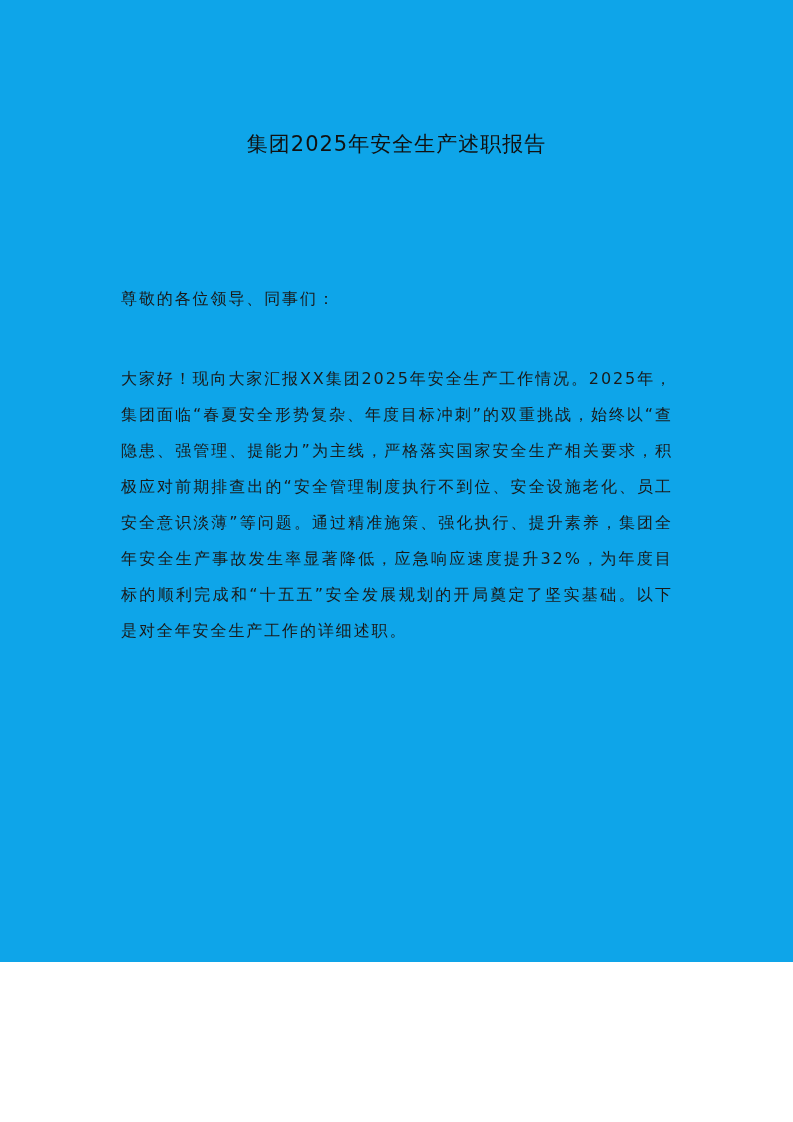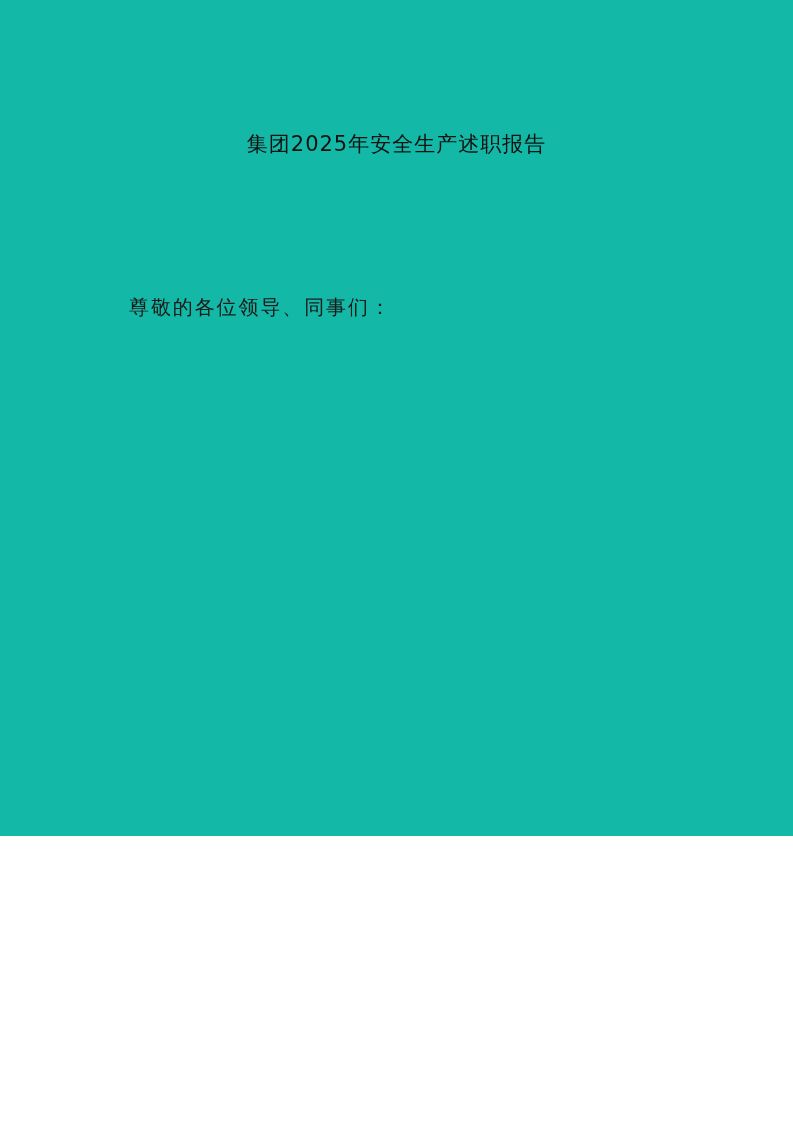--- a/index.html
+++ b/index.html
@@ -1,40 +1,41 @@
 <!DOCTYPE html>
 <html><head>
 <meta charset="utf-8">
 <style>
   html, body { margin: 0; padding: 0; background: #ffffff; }
   body { width: 793px; height: 1122px; position: relative; overflow: hidden; }
   .page {
-    position: absolute; left: 0; top: 0; width: 793px; height: 836px;
-    background: #14b8a6; color: #1a1a1a;
+    position: absolute; left: 0; top: 0; width: 793px; height: 962px;
+    background: #0ea5e9; color: #1a1a1a;
     font-family: "DejaVu Sans", "Liberation Sans", sans-serif;
   }
   .title {
     position: absolute; top: 128px; left: 0; width: 793px;
     text-align: center; font-size: 21px; line-height: 32px; letter-spacing: 1px;
     color: #111;
   }
   .para {
     position: absolute; left: 121px; width: 552px;
-    font-size: 20px; line-height: 36px; letter-spacing: 1.9px;
+    font-size: 16px; line-height: 36px; letter-spacing: 1.9px;
     text-align: justify; text-align-last: left; color: #1a1a1a;
-    margin: 8px;
+    margin: 0;
   }
   .greeting { top: 281px; }
   .intro { top: 361px; }
   .heading1 { top: 767px; }
   .body1 { top: 857px; }
 </style>
 </head>
 <body>
 
 <div class="page">
   <div class="title">集团2025年安全生产述职报告</div>
 
   <p class="para greeting">尊敬的各位领导、同事们：</p>
 
+  <p class="para intro">大家好！现向大家汇报XX集团2025年安全生产工作情况。2025年，集团面临“春夏安全形势复杂、年度目标冲刺”的双重挑战，始终以“查隐患、强管理、提能力”为主线，严格落实国家安全生产相关要求，积极应对前期排查出的“安全管理制度执行不到位、安全设施老化、员工安全意识淡薄”等问题。通过精准施策、强化执行、提升素养，集团全年安全生产事故发生率显著降低，应急响应速度提升32%，为年度目标的顺利完成和“十五五”安全发展规划的开局奠定了坚实基础。以下是对全年安全生产工作的详细述职。</p>
 
 
 </div>
 
 </body></html>

